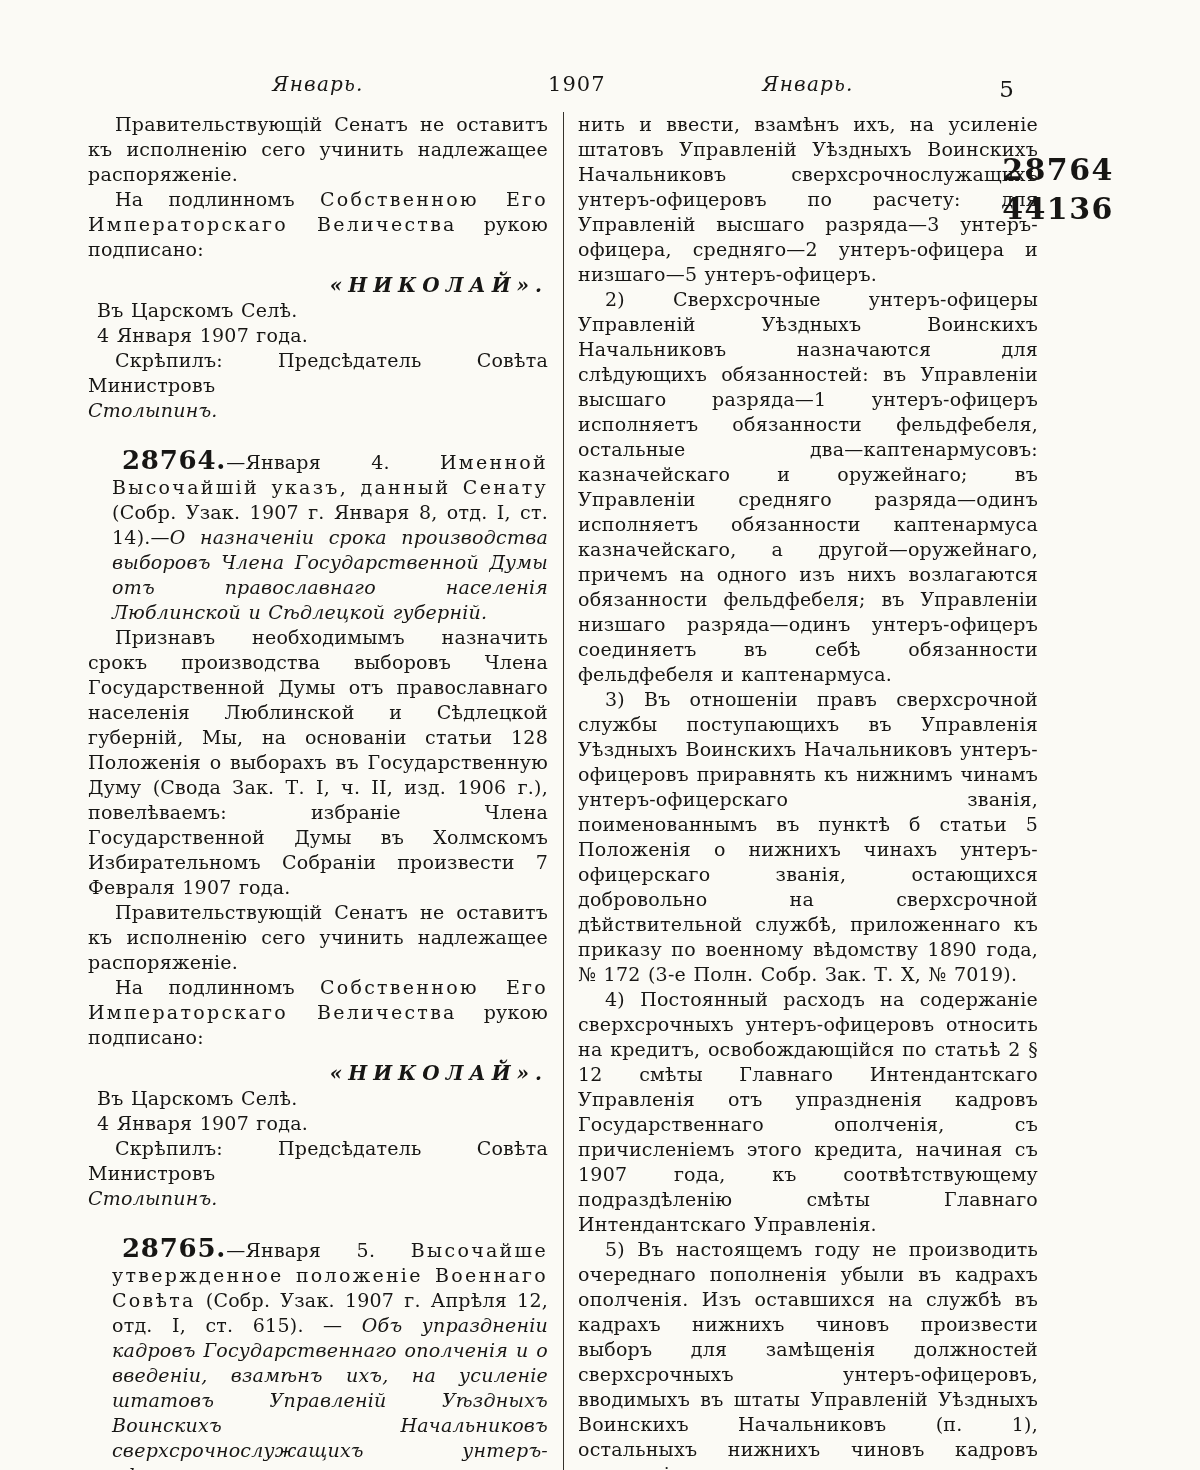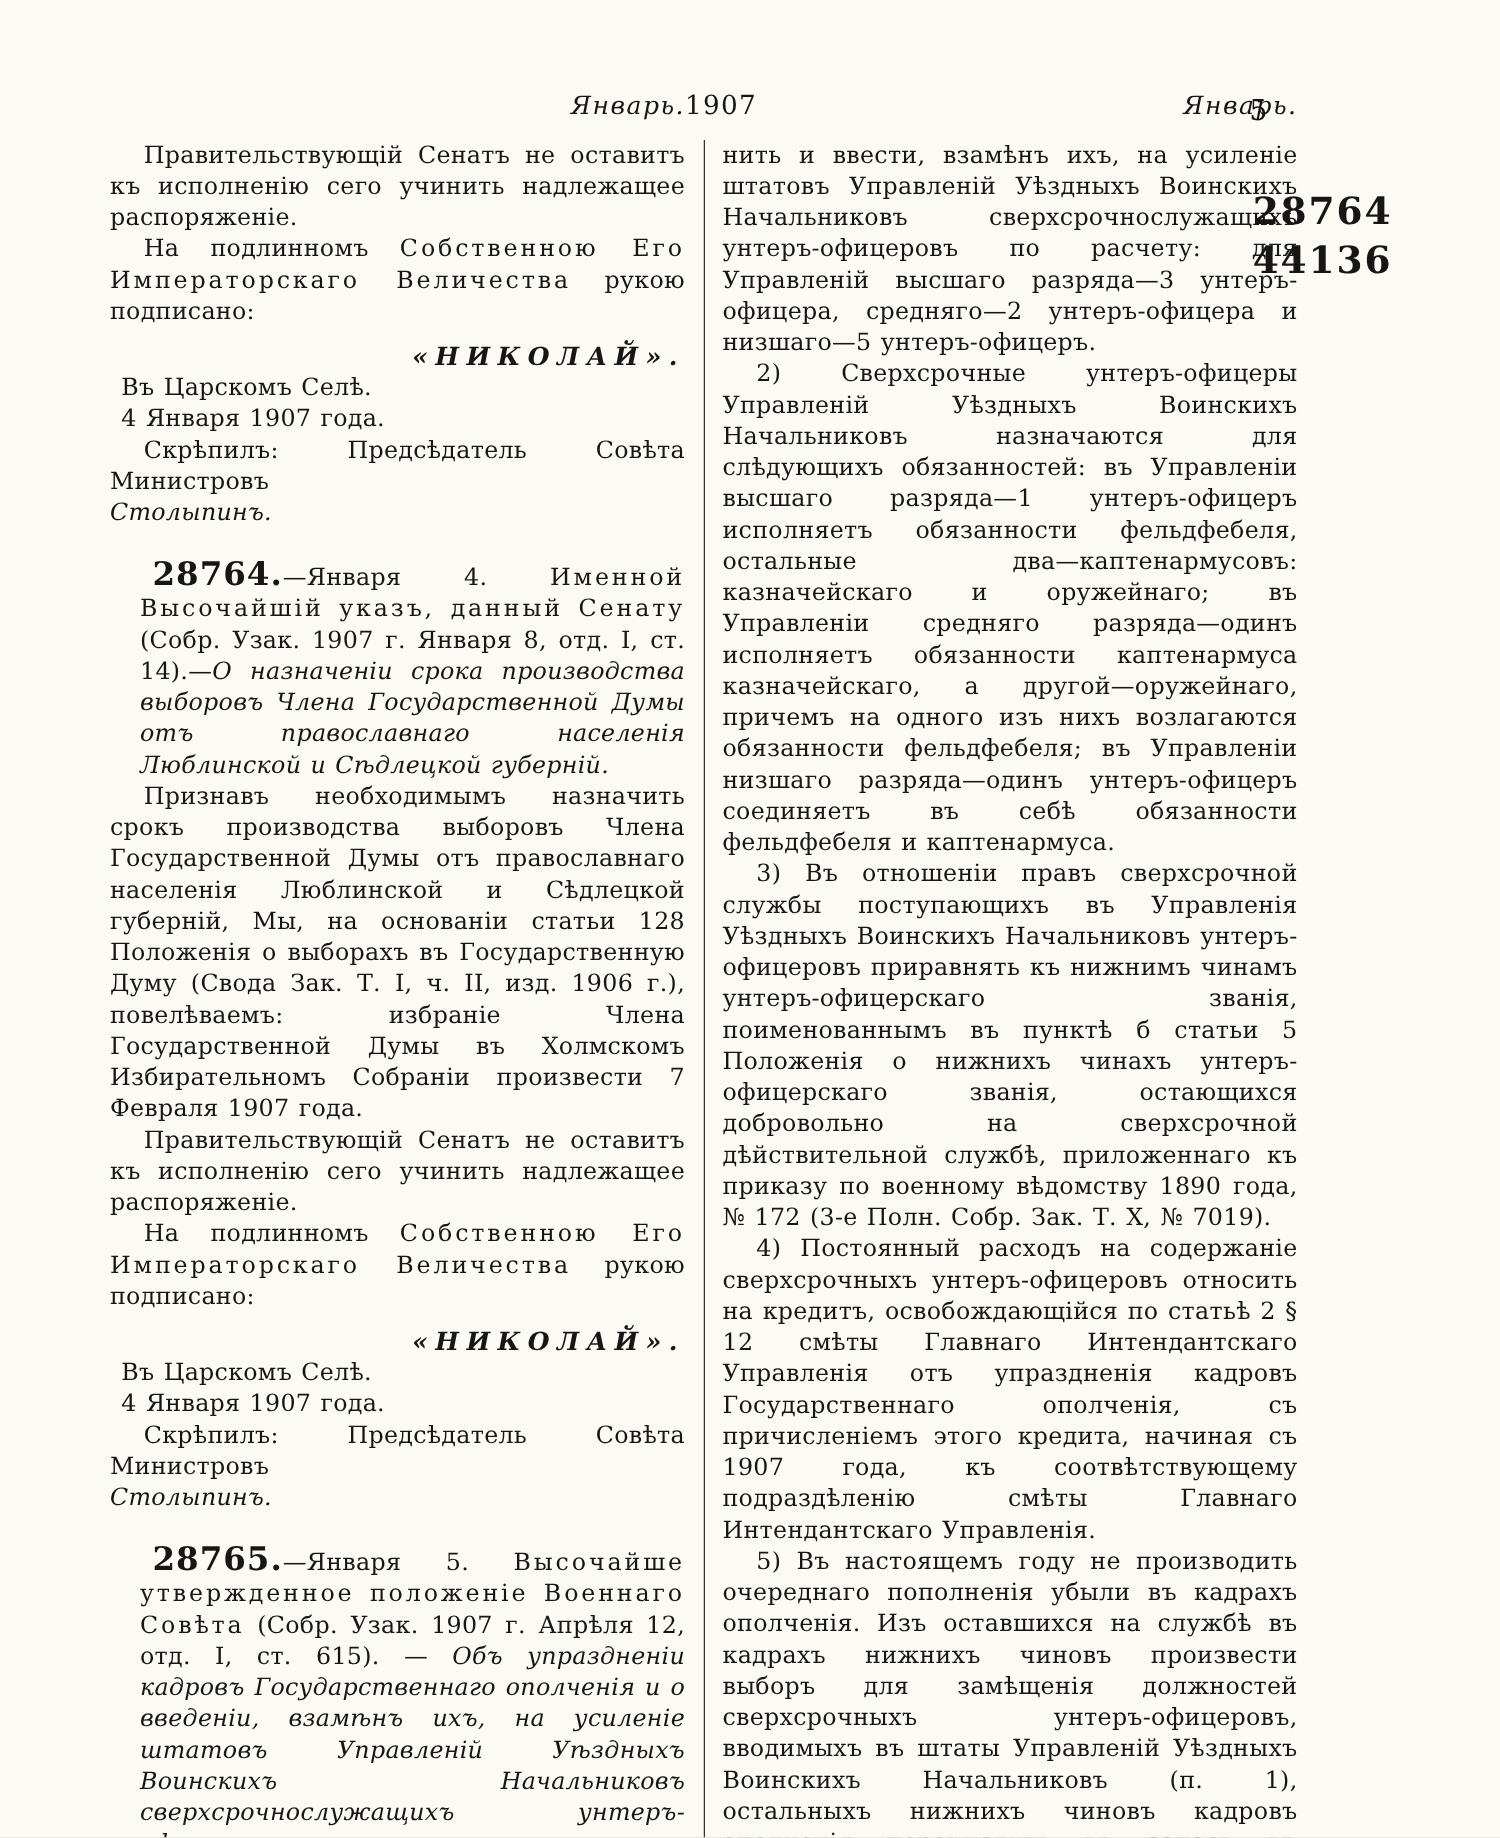--- a/index.html
+++ b/index.html
@@ -25,21 +25,21 @@
     position:absolute; top:76px; right:186px;
     font-size:23px;
   }
   .subheader {
     display:grid;
     grid-template-columns:460px 30px 460px;
     margin-top:10px;
     font-size:20px;
     align-items:baseline;
   }
-  .subheader .cell { text-align:right; }
+  .subheader .cell { text-align:center; }
   .month { font-style:italic; letter-spacing:0.06em; }
   .yearc { font-size:21px; letter-spacing:0.05em; }
 
   .columns { display:flex; margin-top:16px; }
   .col {
     width:460px;
     min-height:1256px;
     font-size:19px;
     line-height:25px;
     text-align:justify;

